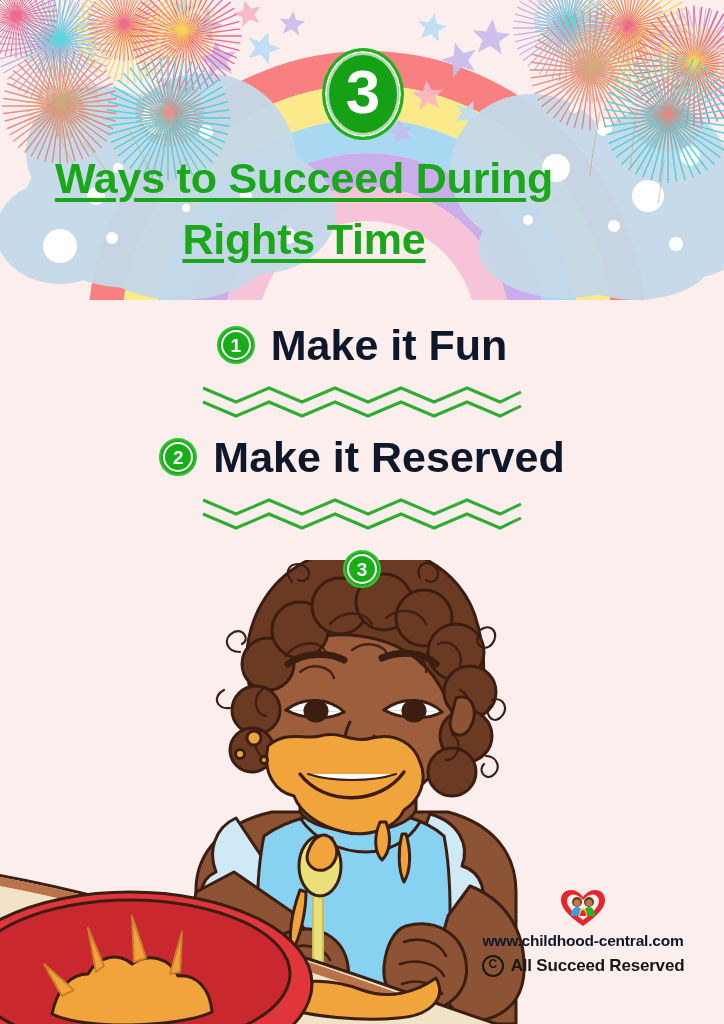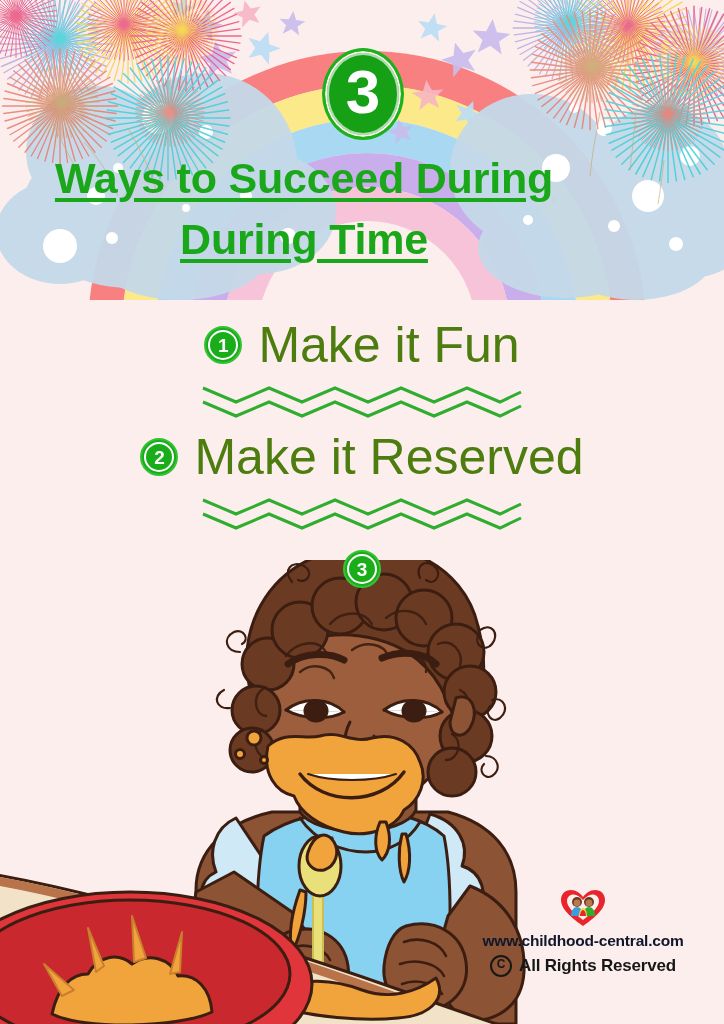--- a/index.html
+++ b/index.html
@@ -102,23 +102,23 @@
   }
   .tip-num .glyph {
     position: absolute; inset: 0;
     display: flex; align-items: center; justify-content: center;
     color: #ffffff;
     font-size: 19px;
     font-weight: bold;
     line-height: 1;
   }
   .tip-text {
-    color: #4d7c0f;
-    font-size: 50px;
-    font-weight: normal;
+    color: #0f172a;
+    font-size: 43px;
+    font-weight: bold;
     line-height: 1;
     white-space: nowrap;
   }
   .zigzag { height: 46px; display: flex; justify-content: center; align-items: center; }
 
   
   .illus { position: absolute; left: 0; top: 560px; width: 724px; height: 464px; z-index: 10; }
 
   
   .footer {
@@ -336,21 +336,21 @@
   </div>
 
   <div class="badge-3">
     <div class="ring"></div>
     <div class="ring-inner"></div>
     <div class="num">3</div>
   </div>
 
   <div class="heading">
     <div><span class="hline">Ways to Succeed During</span></div>
-    <div><span class="hline">During Time</span></div>
+    <div><span class="hline">Rights Time</span></div>
   </div>
 
   <div class="tips">
 
     <div class="tip-row">
       <div class="tip-num">
         <div class="dot-ring"></div>
         <div class="glyph">1</div>
       </div>
       <div class="tip-text">Make it Fun</div>
@@ -549,17 +549,17 @@
         <circle cx="30" cy="15" r="3.4" fill="#B9784B"></circle>
         <path d="M12,28 C12,22 15,19 18,19 C21,19 24,22 24,28 Z" fill="#3E9BE0"></path>
         <path d="M24,28 C24,22 27,19 30,19 C33,19 36,22 36,28 Z" fill="#2FAD2F"></path>
         <path d="M20,28 C20,23 22,20 24,20 C26,20 28,23 28,28 Z" fill="#F5D33C"></path>
         <path d="M21,28 C21,25 22.5,22 24,22 C25.5,22 27,25 27,28 Z" fill="#E8252C"></path>
       </svg>
     </div>
     <div class="url">www.childhood-central.com</div>
     <div class="rights">
       <span class="copy-icon">C</span>
-      <span>All Rights Reserved</span>
+      <span>All Succeed Reserved</span>
     </div>
   </div>
 
 </div>
 
 </body></html>

